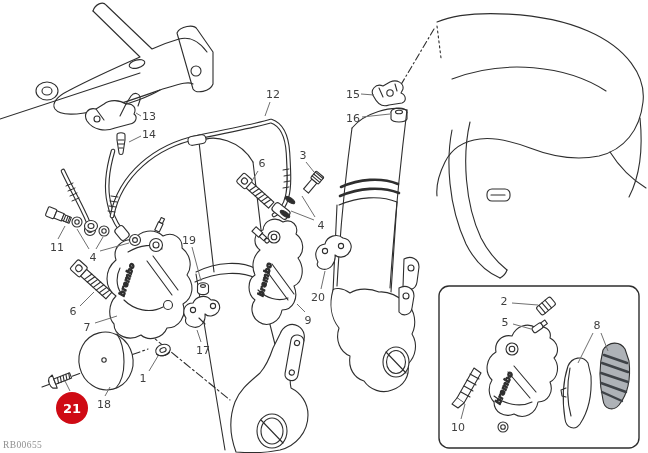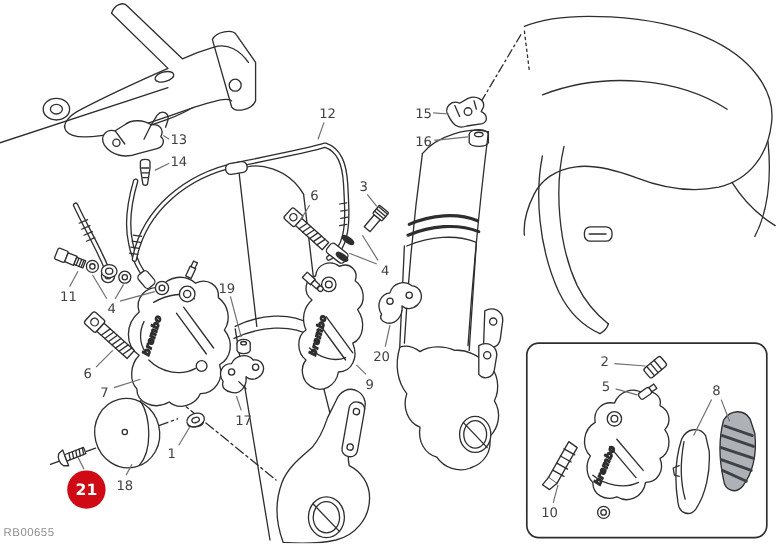--- a/index.html
+++ b/index.html
@@ -1,20 +1,20 @@
 <!DOCTYPE html>
 <html><head>
 <meta charset="utf-8">
 <style>
   html,body{margin:0;padding:0;background:#ffffff;}
   .stage{position:relative;width:648px;height:453px;background:#fff;overflow:hidden;
          font-family:"DejaVu Sans",sans-serif;}
   .stage svg{position:absolute;left:0;top:0;}
   .code{position:absolute;left:3px;bottom:3px;font-size:9.5px;color:#8f8f8f;
-        letter-spacing:.4px;font-family:Liberation Sans, sans-serif;}
+        letter-spacing:.4px;font-family:Liberation Serif, serif;}
   .co-num{font:11px "DejaVu Sans",sans-serif;}
   .co-num.hl{font:bold 13px "DejaVu Sans",sans-serif;}
   .brand{font:italic bold 8px "DejaVu Sans",sans-serif;fill:#2e2e2e;}
 </style>
 </head>
 <body>
 
 <div class="stage">
 
 <svg width="648" height="453" viewBox="0 0 648 453">

